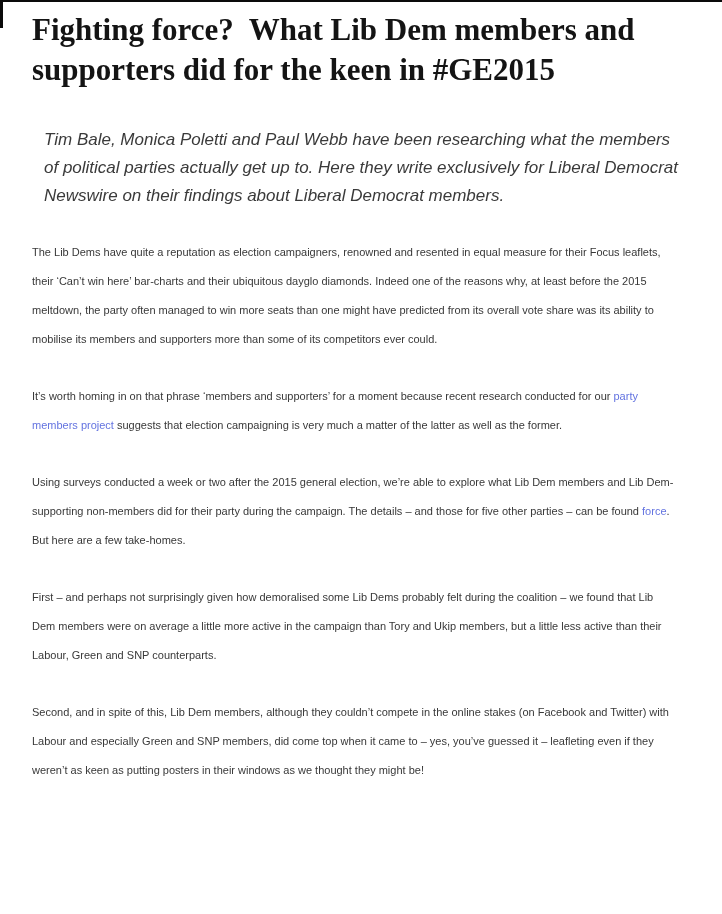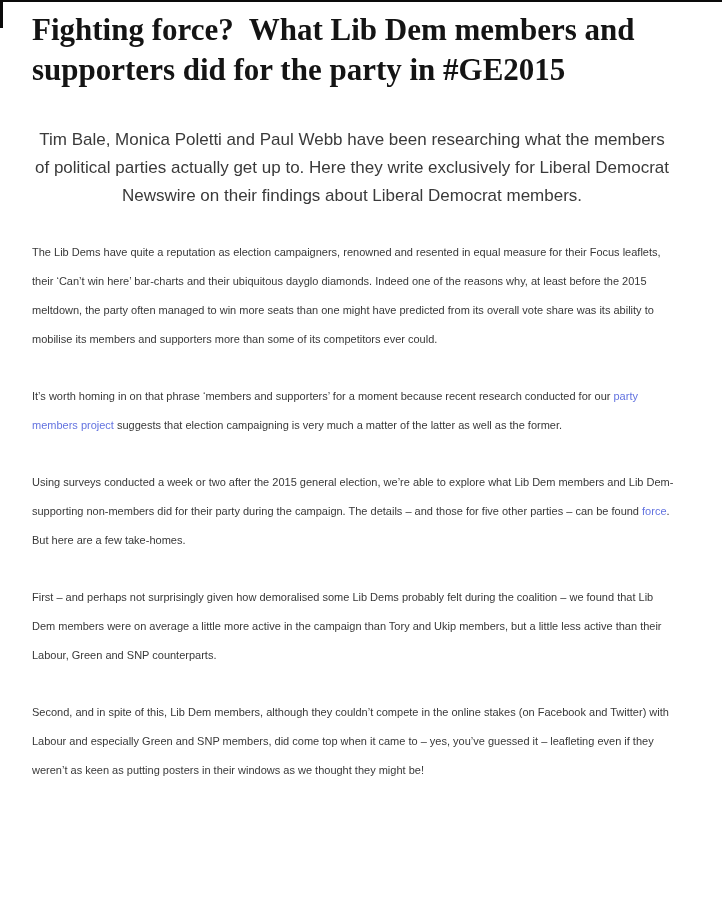--- a/index.html
+++ b/index.html
@@ -40,26 +40,26 @@
     max-width: 645px;
     font-family: "Liberation Serif", "DejaVu Serif", serif;
     font-weight: 700;
     font-size: 31px;
     line-height: 40px;
     color: #141414;
     letter-spacing: 0px;
     white-space: pre-wrap;
   }
   p.standfirst {
-    margin: 0 0 28px 0;
+    margin: 0 0 28px 12px;
+    font-style: italic;
     font-size: 17px;
     line-height: 28px;
     color: #3a3a3a;
     max-width: 640px;
-    text-align: center;
   }
   .paragraphs p {
     margin: 0 16px 28px 0;
     font-size: 11px;
     line-height: 29px;
     color: #383838;
     max-width: 660px;
   }
   .paragraphs p a {
     color: #6373e0;
@@ -75,21 +75,21 @@
   }
 </style>
 </head>
 <body>
 
 <div class="page">
   <div class="top-border"></div>
   <div class="left-border-fragment"></div>
 
   <div class="content">
-    <h1 class="article-title">Fighting force?  What Lib Dem members and supporters did for the party in #GE2015</h1>
+    <h1 class="article-title">Fighting force?  What Lib Dem members and supporters did for the keen in #GE2015</h1>
 
     <p class="standfirst">Tim Bale, Monica Poletti and Paul Webb have been researching what the members of political parties actually get up to. Here they write exclusively for Liberal Democrat Newswire on their findings about Liberal Democrat members.</p>
 
     <div class="paragraphs">
         <p>The Lib Dems have quite a reputation as election campaigners, renowned and resented in equal measure for their Focus leaflets, their ‘Can’t win here’ bar-charts and their ubiquitous dayglo diamonds. Indeed one of the reasons why, at least before the 2015 meltdown, the party often managed to win more seats than one might have predicted from its overall vote share was its ability to mobilise its members and supporters more than some of its competitors ever could.</p>
         <p>It’s worth homing in on that phrase ‘members and supporters’ for a moment because recent research conducted for our <a>party members project</a> suggests that election campaigning is very much a matter of the latter as well as the former.</p>
         <p>Using surveys conducted a week or two after the 2015 general election, we’re able to explore what Lib Dem members and Lib Dem-supporting non-members did for their party during the campaign. The details – and those for five other parties – can be found <a>force</a>. But here are a few take-homes.</p>
         <p>First – and perhaps not surprisingly given how demoralised some Lib Dems probably felt during the coalition – we found that Lib Dem members were on average a little more active in the campaign than Tory and Ukip members, but a little less active than their Labour, Green and SNP counterparts.</p>
         <p>Second, and in spite of this, Lib Dem members, although they couldn’t compete in the online stakes (on Facebook and Twitter) with Labour and especially Green and SNP members, did come top when it came to – yes, you’ve guessed it – leafleting even if they weren’t as keen as putting posters in their windows as we thought they might be!</p>
       </div>

